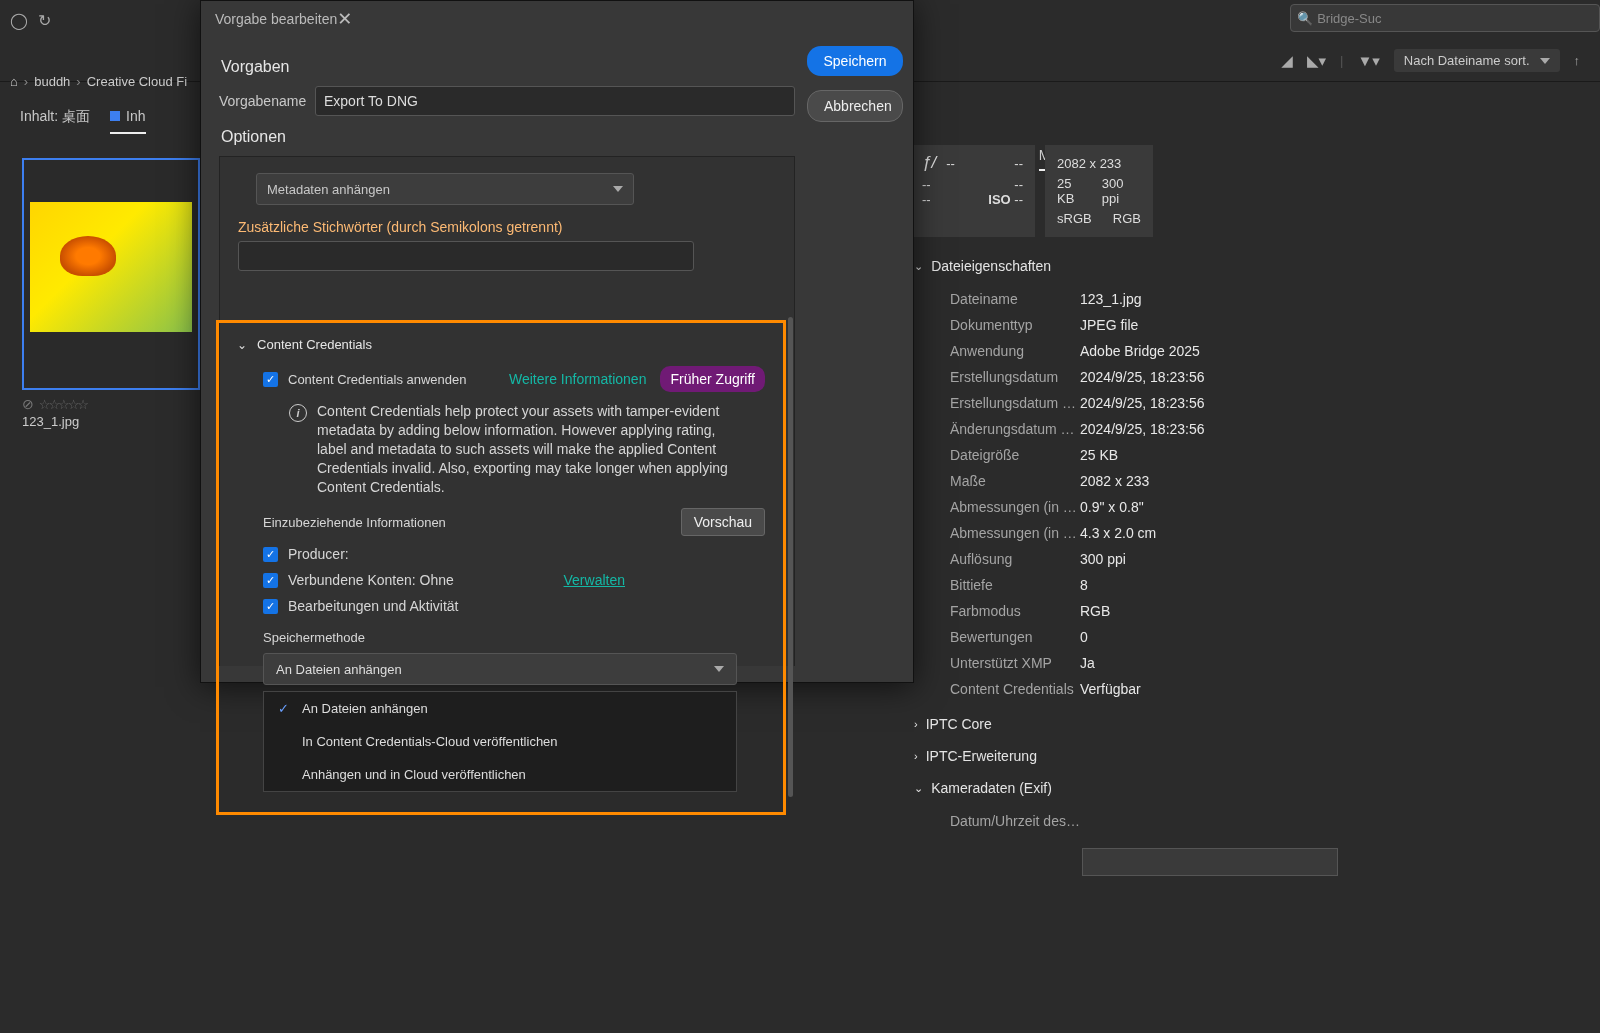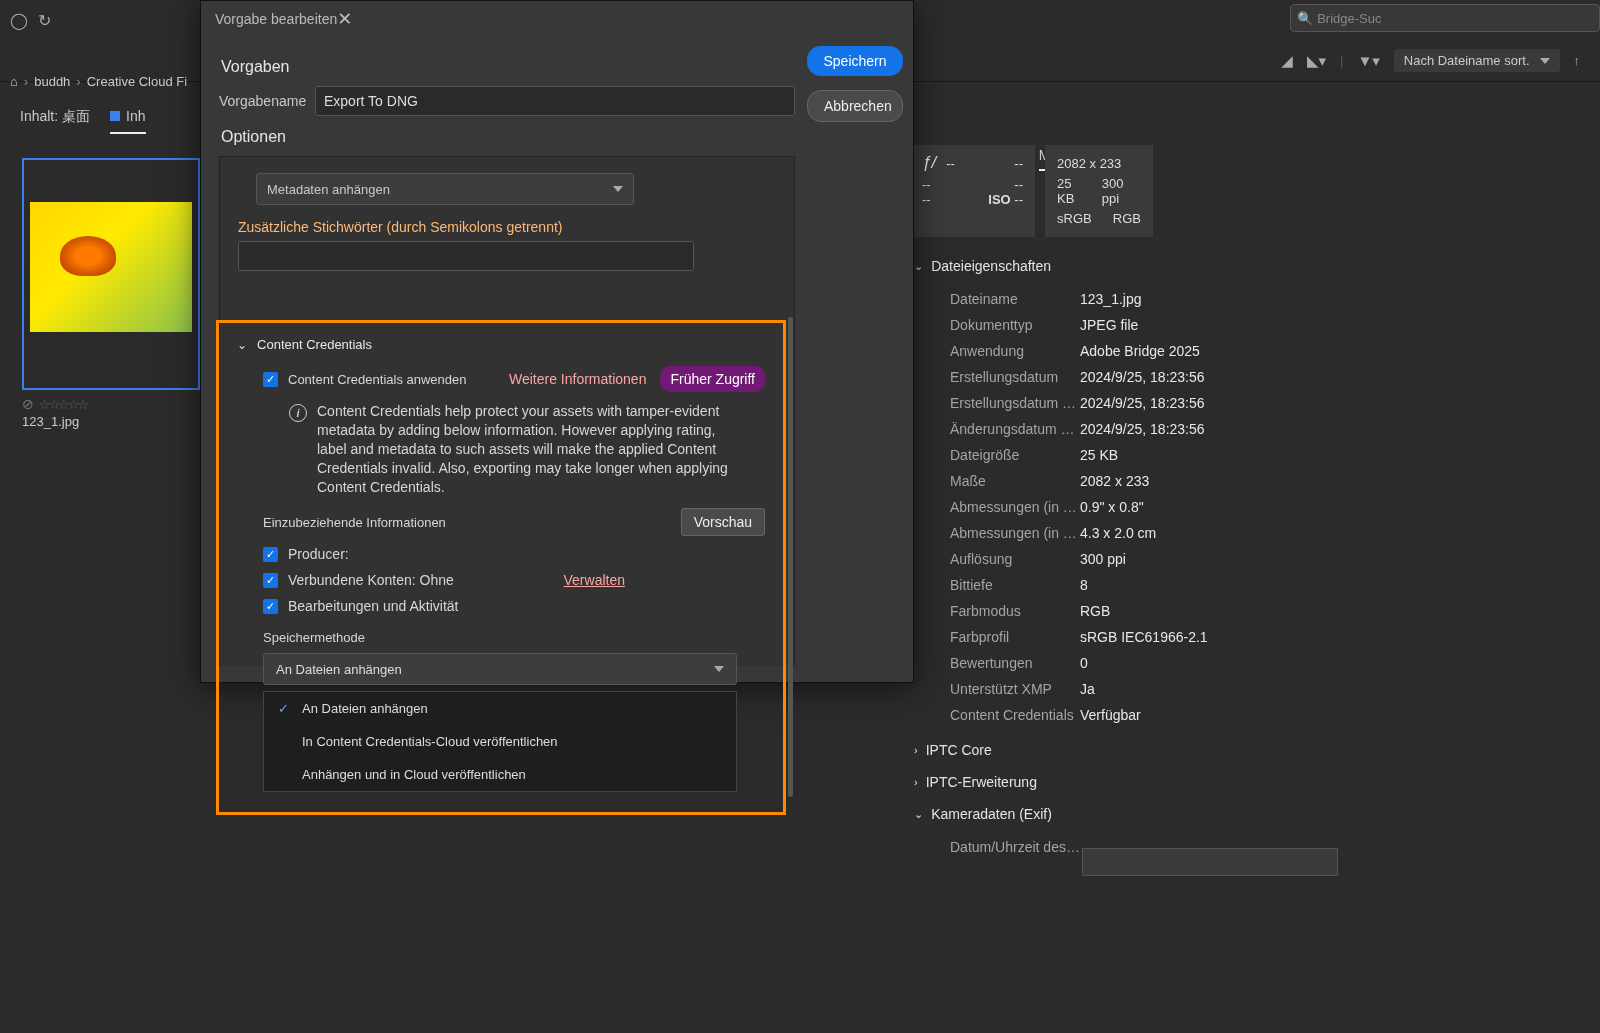--- a/index.html
+++ b/index.html
@@ -82,21 +82,21 @@
 .opt-select { width: 378px; height: 32px; background: #3d3d3d; border: 1px solid #555; color: #c8c8c8; display: flex; align-items: center; justify-content: space-between; padding: 0 10px; border-radius: 3px; margin-left: 18px; }
 .opt-helper { color: #fdba74; margin: 14px 0 6px 0; font-size: 14px; }
 .opt-input { width: 456px; height: 30px; background: #2a2a2a; border: 1px solid #555; border-radius: 3px; }
 
 
 .orange-box { border: 3px solid #ff8a00; padding: 14px 18px 20px 18px; margin-top: 18px; position: relative; }
 .cc-head { display: flex; align-items: center; gap: 10px; margin-bottom: 14px; }
 .cc-head .chev { color: #ddd; font-size: 12px; }
 .cc-row1 { display: flex; align-items: center; gap: 10px; }
 .cb { width: 15px; height: 15px; background: #1473e6; display: inline-flex; align-items: center; justify-content: center; color: #fff; font-size: 11px; border-radius: 2px; }
-.cc-link { color: #fca5a5; font-size: 14px; cursor: pointer; }
+.cc-link { color: #14b8a6; font-size: 14px; cursor: pointer; }
 .cc-badge { background: #701a75; color: #fff; padding: 5px 10px; border-radius: 10px; font-size: 14px; }
 .cc-right { margin-left: auto; display: flex; align-items: center; gap: 14px; }
 .cc-info-row { display: flex; gap: 10px; margin: 10px 0 10px 26px; }
 .info-icon { width: 18px; height: 18px; border: 1.5px solid #ccc; border-radius: 50%; display: inline-flex; align-items: center; justify-content: center; color: #ccc; font-size: 11px; font-style: italic; font-weight: bold; flex-shrink: 0; margin-top: 2px; }
 .cc-desc { color: #d6d6d6; font-size: 14px; line-height: 1.35; max-width: 420px; }
 .cc-include-head { display: flex; align-items: center; justify-content: space-between; margin-top: 12px; gap: 10px; }
 .btn-mini { background: #4a4a4a; border: 1px solid #666; color: #eee; padding: 5px 12px; border-radius: 3px; font-size: 14px; cursor: pointer; }
 .cc-check-row { display: flex; align-items: center; gap: 10px; margin-top: 10px; color: #d6d6d6; font-size: 14px; }
 .cc-check-row .manage { margin-left: auto; margin-right: 140px; }
 .cc-store-lbl { margin-top: 16px; color: #d6d6d6; }
@@ -257,24 +257,20 @@
       </div>
       <div class="meta-row">
         <div class="mlabel">Bittiefe</div>
         <div class="mval">8</div>
       </div>
       <div class="meta-row">
         <div class="mlabel">Farbmodus</div>
         <div class="mval">RGB</div>
       </div>
       <div class="meta-row">
-        <div class="mlabel">Farbprofil</div>
-        <div class="mval">sRGB IEC61966-2.1</div>
-      </div>
-      <div class="meta-row">
         <div class="mlabel">Bewertungen</div>
         <div class="mval">0</div>
       </div>
       <div class="meta-row">
         <div class="mlabel">Unterstützt XMP</div>
         <div class="mval">Ja</div>
       </div>
       <div class="meta-row">
         <div class="mlabel">Content Credentials</div>
         <div class="mval">Verfügbar</div>

